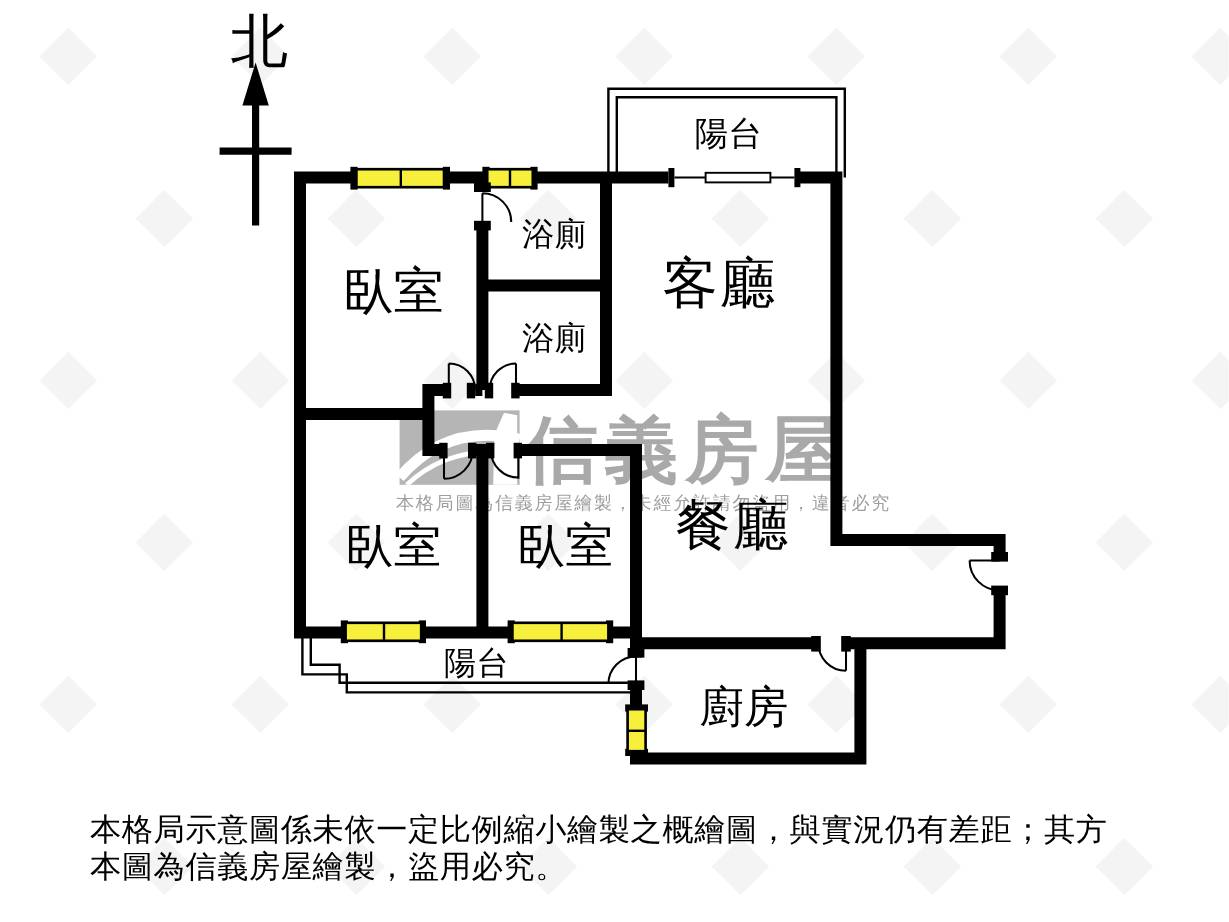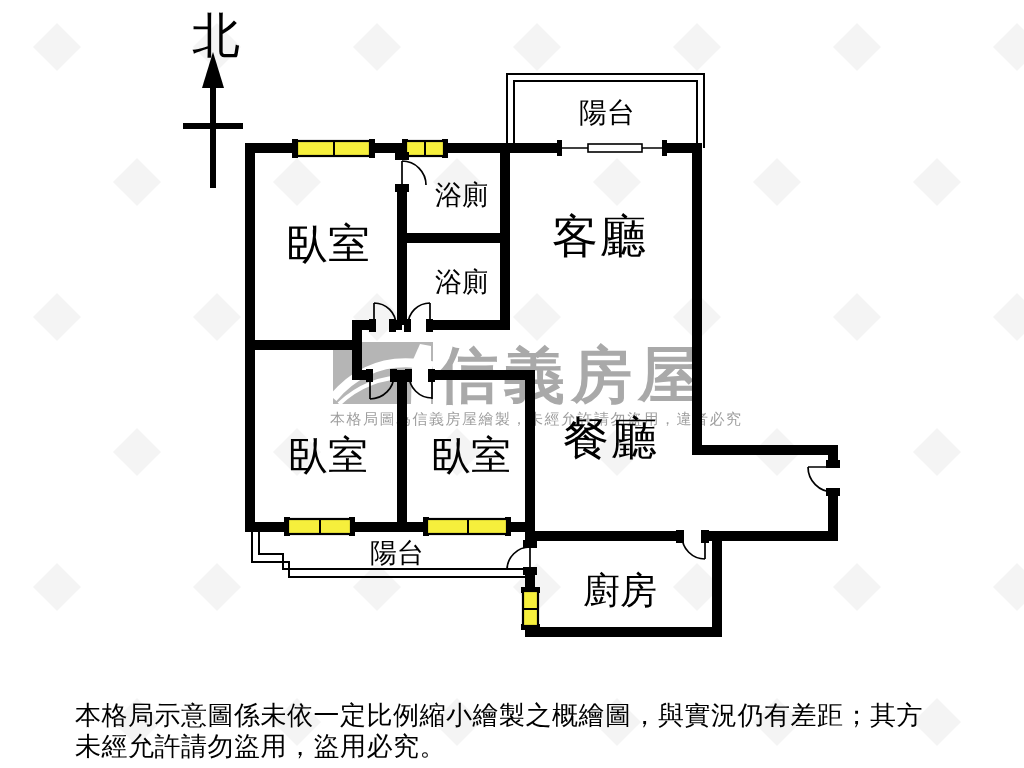--- a/index.html
+++ b/index.html
@@ -10,21 +10,21 @@
   .thin{stroke:var(--wall,#000);stroke-width:2;fill:none;}
   .door{stroke:var(--wall,#000);stroke-width:1.7;fill:none;}
   .hw{fill:var(--wall,#000);}
   .glass{fill:var(--window,#f6ef3c);stroke:#000;stroke-width:2.2;}
   .windiv{stroke:#000;stroke-width:2;}
   .room{fill:#000;}
   .slider-panel{fill:#fff;stroke:#000;stroke-width:1.6;}
   .brand{fill:var(--watermark_gray,#a9a9a9);font-weight:bold;letter-spacing:6px;}
   .notice{fill:#9e9e9e;letter-spacing:1.5px;}
   .tile{fill:#000;opacity:0.045;}
-  #disclaimer{position:absolute;left:75px;top:700px;width:900px;color:#000;
+  #disclaimer{position:absolute;left:75px;top:676px;width:900px;color:#000;
               font-size:26px;line-height:31px;letter-spacing:0.5px;}
 </style>
 </head>
 <body>
 
 <div id="stage">
   <svg id="plan" width="1024" height="768" viewBox="0 0 1024 768">
 
     <g id="wm-tiles">
         <rect x="40" y="30" width="34" height="34" class="tile" transform="rotate(45 57 47)"></rect>
@@ -206,15 +206,15 @@
       <text class="room" x="328" y="455" font-size="40" dominant-baseline="central">臥室</text>
       <text class="room" x="471" y="455" font-size="40" dominant-baseline="central">臥室</text>
       <text class="room" x="397" y="553" font-size="27" dominant-baseline="central">陽台</text>
       <text class="room" x="620" y="590" font-size="37" dominant-baseline="central">廚房</text>
     </g>
   </svg>
 
   
   <div id="disclaimer">
     <div>本格局示意圖係未依一定比例縮小繪製之概繪圖，與實況仍有差距；其方</div>
-    <div>未經允許請勿盜用，盜用必究。</div>
+    <div>本圖為信義房屋繪製，盜用必究。</div>
   </div>
 </div>
 
 </body></html>

